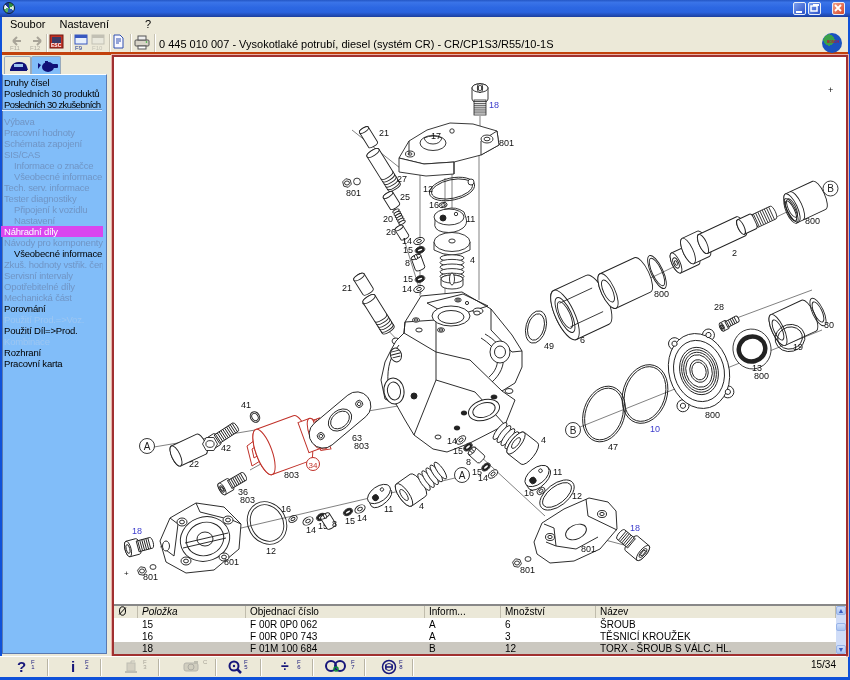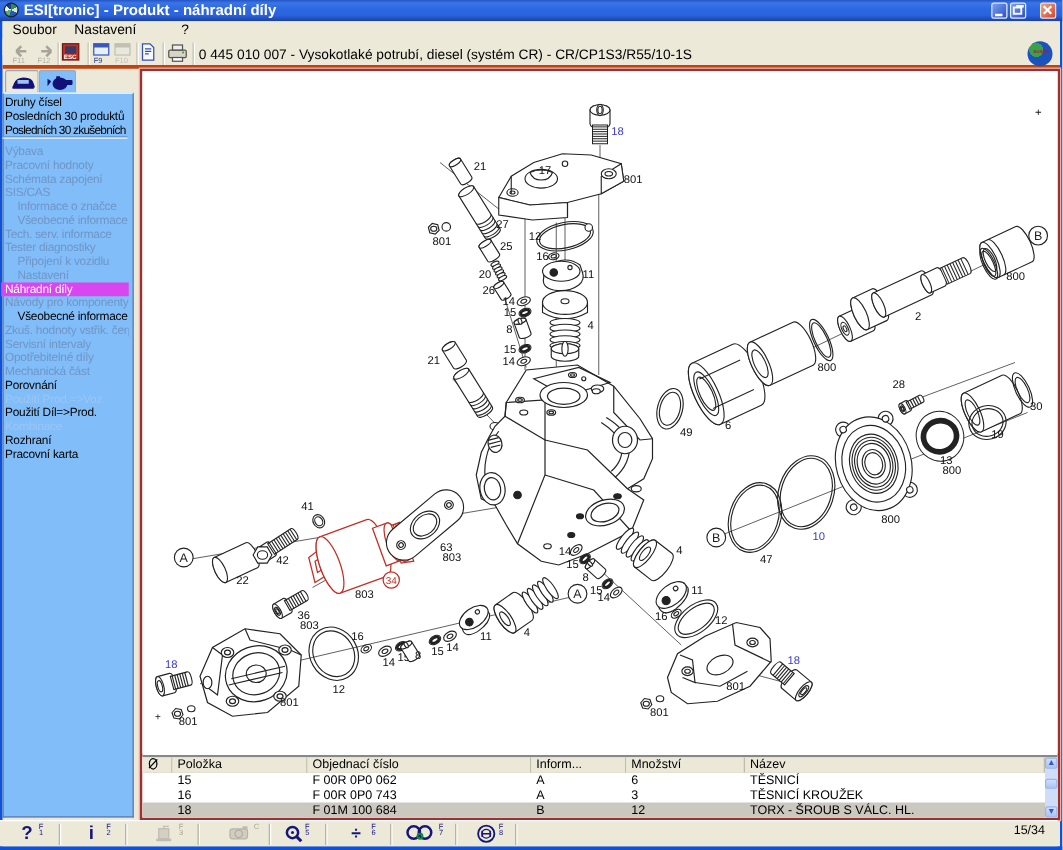--- a/index.html
+++ b/index.html
@@ -65,21 +65,20 @@
   .sico { position:absolute; color:#16167a; font-weight:bold; }
   .fkey { position:absolute; color:#16167a; font-size:6px; line-height:5px; text-align:center; }
   .fkey i { font-style:normal; display:block; }
   #pageno { position:absolute; right:10px; top:2px; font-size:10px; color:#000; }
 </style>
 </head>
 <body>
 <div id="win">
   <div id="titlebar">
     <div class="ticon"></div>
-    <div class="ttext">ESI[tronic] - Produkt - náhradní díly</div>
     <div class="tbtn" id="bmin"><svg width="11" height="11">
           <rect x="2" y="8" width="6" height="2" fill="#fff"></rect>
         </svg></div>
     <div class="tbtn" id="bmax"><svg width="11" height="11">
           <rect x="2" y="3" width="6" height="5" fill="none" stroke="#fff" stroke-width="1.5"></rect>
           <rect x="4" y="1" width="6" height="2" fill="#fff"></rect>
         </svg></div>
     <div class="tbtn" id="bclose"><svg width="11" height="11">
           <path d="M2 2 L8 8 M8 2 L2 8" stroke="#fff" stroke-width="1.8"></path>
         </svg></div>
@@ -779,32 +778,32 @@
 <circle cx="462" cy="475" r="7.5" fill="#fff" stroke="#222" stroke-width="0.9"></circle>
 <text x="462" y="478.5" font-size="10" fill="#222" text-anchor="middle">A</text>
 <text x="828" y="93" font-size="9" fill="#111" text-anchor="start">+</text>
 </svg></div>
   <div id="tablewrap">
     <div id="thead">
       <div class="th" style="left:0;width:24px;"><svg width="9" height="10">
             <ellipse cx="4.5" cy="5" rx="3" ry="4.2" fill="none" stroke="#000"></ellipse>
             <path d="M1.2 8.5 L7.8 1.5" stroke="#000"></path>
           </svg></div>
-      <div class="th" style="left:24px;width:108px;">Položka</div>
+      <div class="th" style="left:24px;width:108px;font-style:italic;">Položka</div>
       <div class="th" style="left:132px;width:179px;">Objednací číslo</div>
       <div class="th" style="left:311px;width:76px;">Inform...</div>
       <div class="th" style="left:387px;width:95px;">Množství</div>
       <div class="th" style="left:482px;width:240px;">Název</div>
     </div>
     <div class="rowsel" style="top:36px;"></div>
     <div class="td" style="left:24px;top:13px;">15</div>
       <div class="td" style="left:132px;top:13px;">F 00R 0P0 062</div>
       <div class="td" style="left:311px;top:13px;">A</div>
       <div class="td" style="left:387px;top:13px;">6</div>
-      <div class="td" style="left:482px;top:13px;">TĚSNICÍ</div>
+      <div class="td" style="left:482px;top:13px;">ŠROUB</div>
     <div class="td" style="left:24px;top:25px;">16</div>
       <div class="td" style="left:132px;top:25px;">F 00R 0P0 743</div>
       <div class="td" style="left:311px;top:25px;">A</div>
       <div class="td" style="left:387px;top:25px;">3</div>
       <div class="td" style="left:482px;top:25px;">TĚSNICÍ KROUŽEK</div>
     <div class="td" style="left:24px;top:37px;">18</div>
       <div class="td" style="left:132px;top:37px;">F 01M 100 684</div>
       <div class="td" style="left:311px;top:37px;">B</div>
       <div class="td" style="left:387px;top:37px;">12</div>
       <div class="td" style="left:482px;top:37px;">TORX - ŠROUB S VÁLC. HL.</div>

